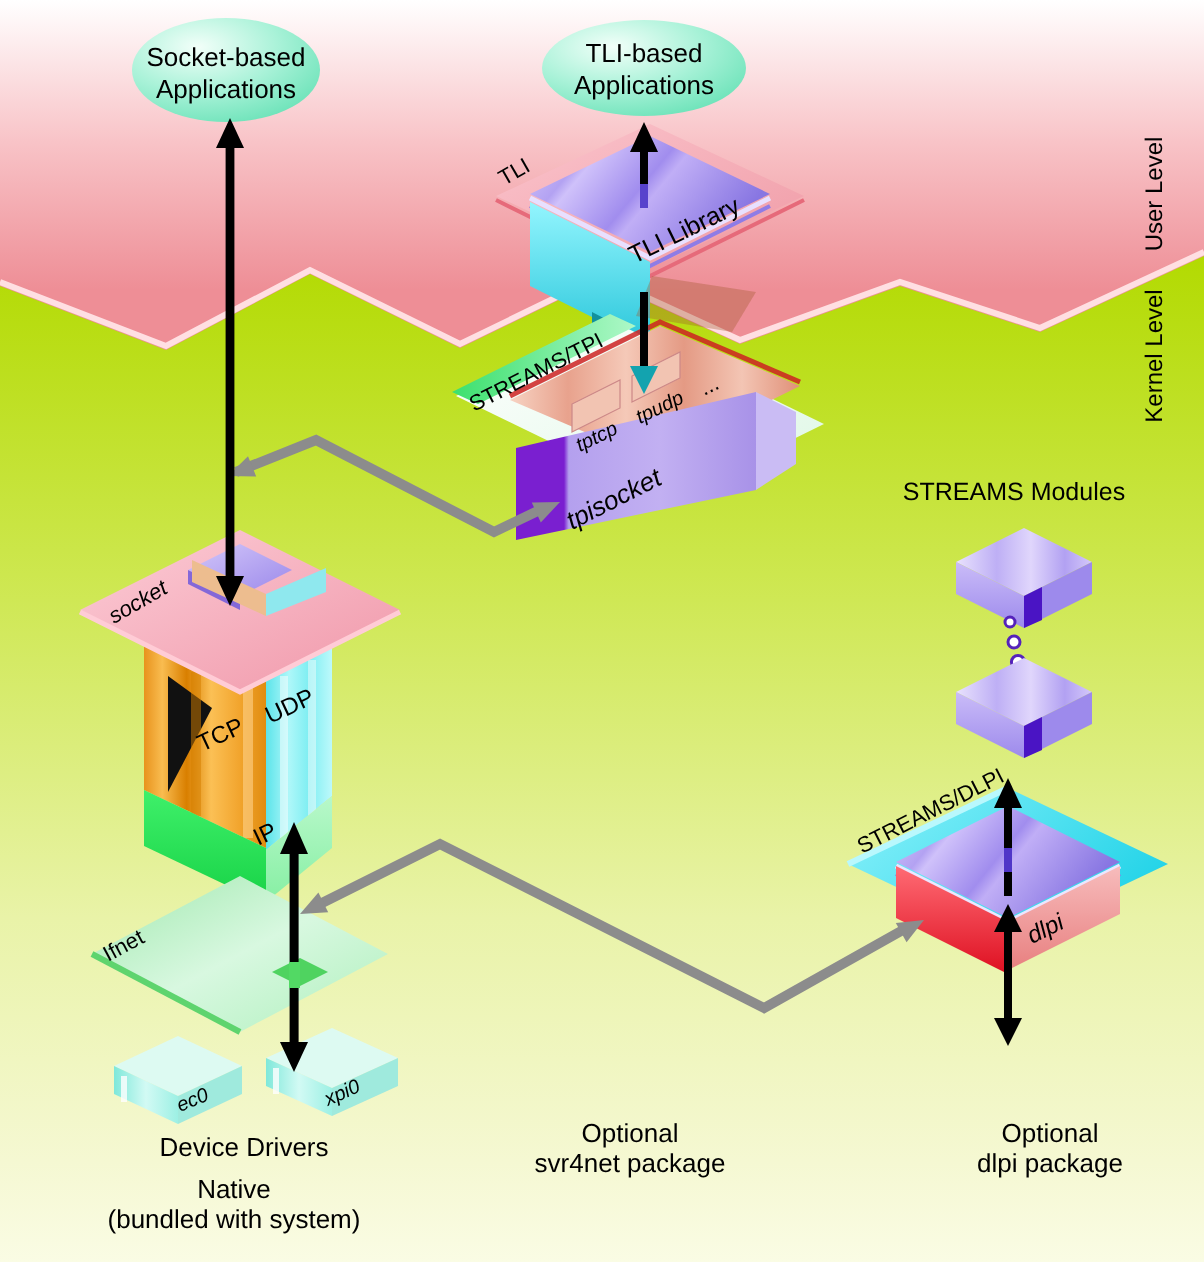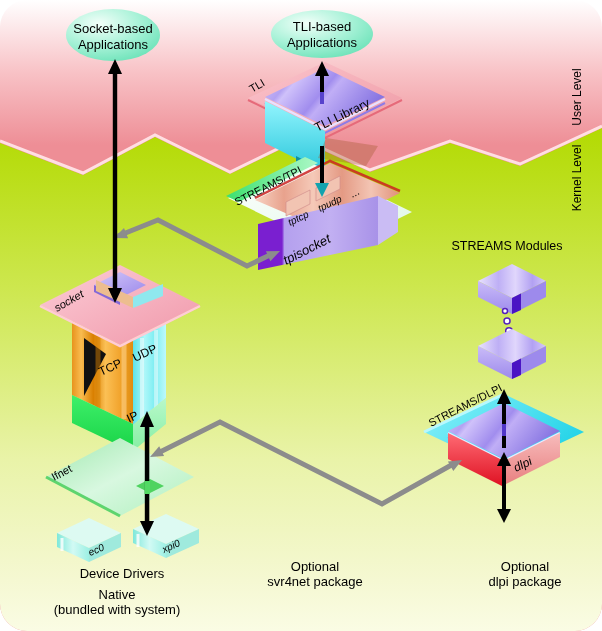--- a/index.html
+++ b/index.html
@@ -1,16 +1,16 @@
 <!DOCTYPE html>
 <html><head>
 <meta charset="utf-8">
 <style>
   html,body{margin:0;padding:0;background:#fff;}
-  #stage{position:relative;width:602px;height:631px;overflow:hidden;font-family:"Liberation Sans",sans-serif;border-radius:27px;}
+  #stage{position:relative;width:602px;height:631px;overflow:hidden;font-family:"Liberation Sans",sans-serif;}
   svg{position:absolute;left:0;top:0;}
   text{font-family:"Liberation Sans",sans-serif;fill:#000;}
   .lbl{font-size:11px;}
   .lbl-i{font-size:11px;font-style:italic;}
   .cap{font-size:13px;}
   .mod{font-size:10px;font-style:italic;}
 </style>
 </head>
 <body>
 

